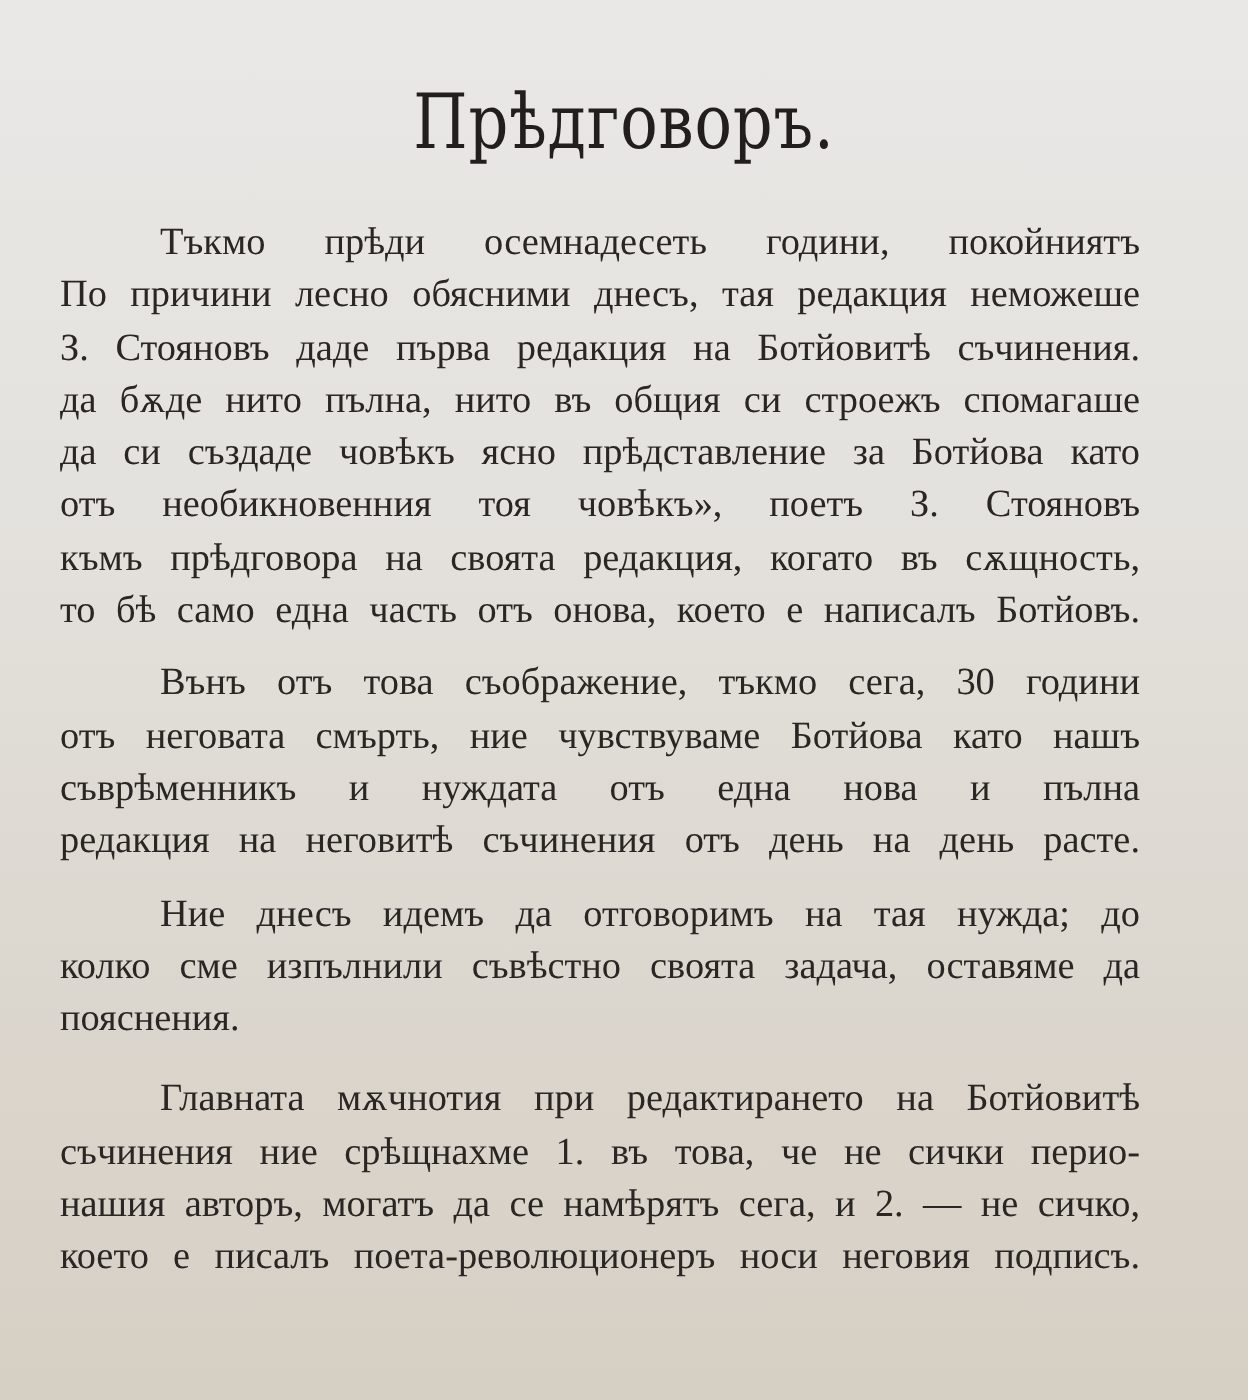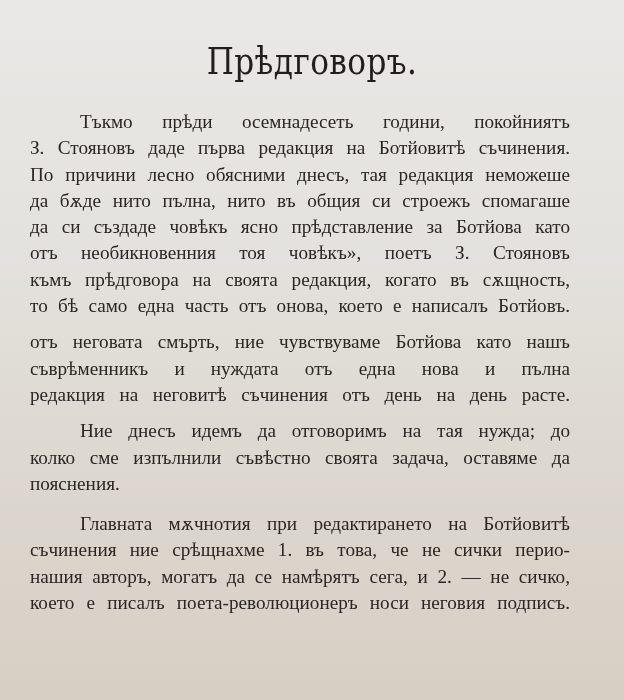--- a/index.html
+++ b/index.html
@@ -71,30 +71,31 @@
 </head>
 <body>
 
 <div class="page">
   <h1 class="title">Прѣдговоръ.</h1>
 
   <div class="body-text">
 
     <p class="para p1">
       <span class="line indent">Тъкмо прѣди осемнадесеть години, покойниятъ</span>
+      <span class="line">По причини лесно обясними днесъ, тая редакция неможеше</span>
       <span class="line">З. Стояновъ даде първа редакция на Ботйовитѣ съчинения.</span>
-      <span class="line">По причини лесно обясними днесъ, тая редакция неможеше</span>
       <span class="line">да бѫде нито пълна, нито въ общия си строежъ спомагаше</span>
       <span class="line">да си създаде човѣкъ ясно прѣдставление за Ботйова като</span>
       <span class="line">отъ необикновенния тоя човѣкъ», поетъ З. Стояновъ</span>
       <span class="line">къмъ прѣдговора на своята редакция, когато въ сѫщность,</span>
       <span class="line">то бѣ само една часть отъ онова, което е написалъ Ботйовъ.</span>
     </p>
 
     <p class="para p2">
+      <span class="line indent">Вънъ отъ това съображение, тъкмо сега, 30 години</span>
       <span class="line">отъ неговата смърть, ние чувствуваме Ботйова като нашъ</span>
       <span class="line">съврѣменникъ и нуждата отъ една нова и пълна</span>
       <span class="line">редакция на неговитѣ съчинения отъ день на день расте.</span>
     </p>
 
     <p class="para p3">
       <span class="line indent">Ние днесъ идемъ да отговоримъ на тая нужда; до</span>
       <span class="line">колко сме изпълнили съвѣстно своята задача, оставяме да</span>
       <span class="line last">пояснения.</span>
     </p>

